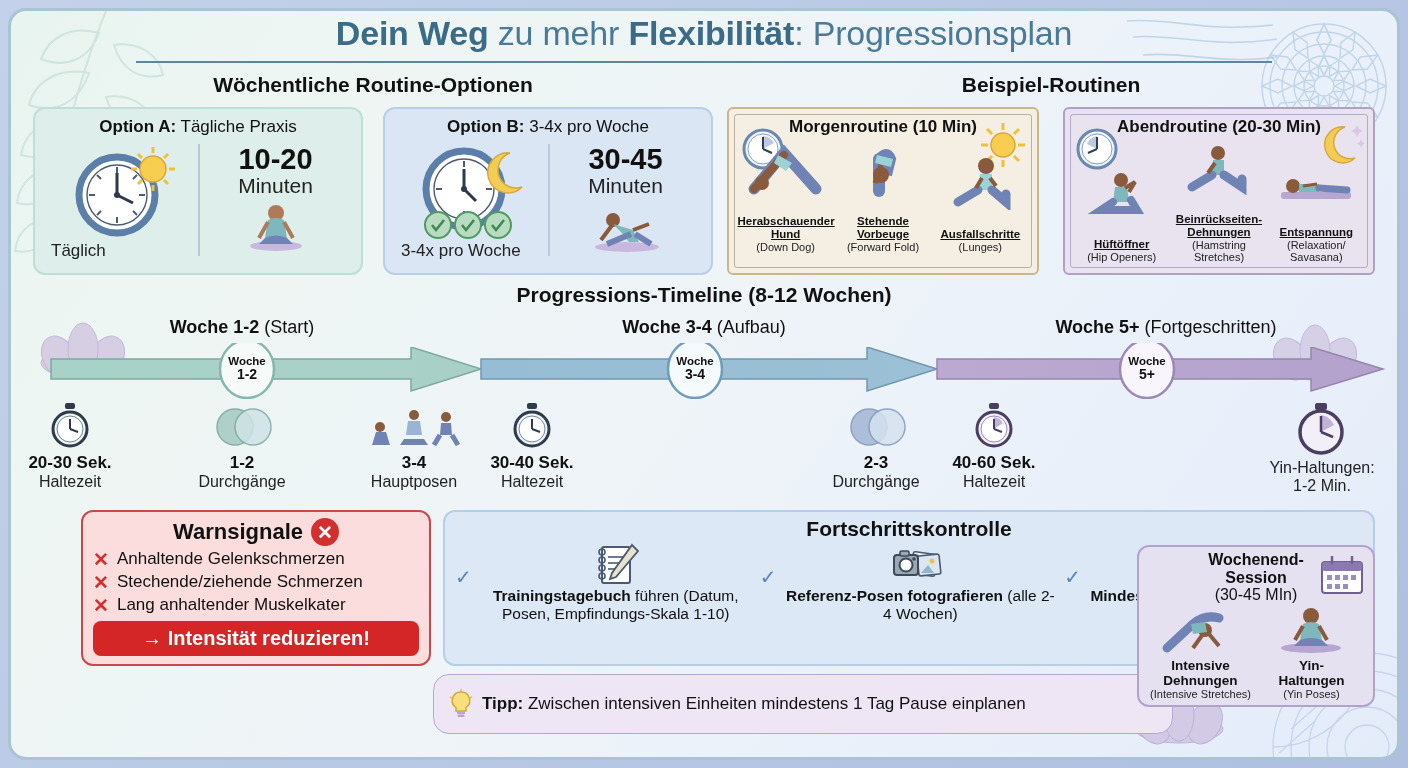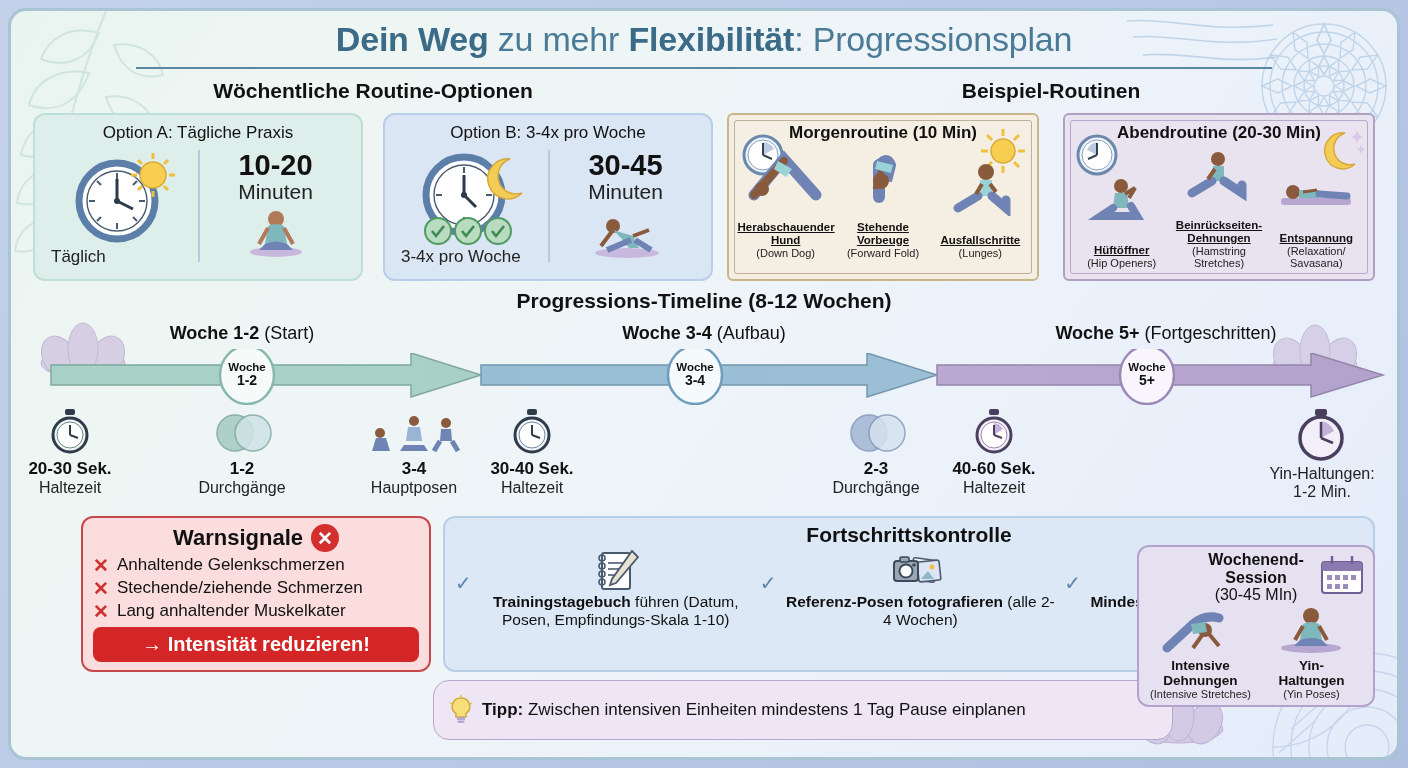--- a/index.html
+++ b/index.html
@@ -25,21 +25,21 @@
   }
   .deco { position: absolute; pointer-events: none; }
 
   
   .title {
     text-align: center;
     font-size: 34px;
     font-weight: 400;
     color: #4a7a96;
     letter-spacing: -.2px;
-    padding-top: 9px;
+    padding-top: 3px;
     position: relative; z-index: 3;
   }
   .title b { font-weight: 700; color: #3b6b87; }
   .title-rule {
     height: 2px; background: #5b87a3;
     margin: 8px auto 0; width: 1136px;
     position: relative; z-index: 3;
   }
 
   .sec-head {
@@ -53,21 +53,21 @@
   .col-right { flex: 1; }
 
   .opt-wrap { display: flex; gap: 20px; margin-top: 10px; }
   .opt {
     flex: 1; border-radius: 12px; padding: 8px 10px 6px;
     position: relative; min-height: 168px;
   }
   .optA { background: #deeeea; border: 2px solid #bedfd6; }
   .optB { background: #dbe6f4; border: 2px solid #b9cee8; }
   .opt-title { text-align: center; font-size: 17px; color: #111; }
-  .opt-title b { font-weight: 400; }
+  .opt-title b { font-weight: 700; }
   .opt-body { display: flex; align-items: center; margin-top: 2px; }
   .opt-left { width: 50%; position: relative; text-align: center; }
   .opt-right { width: 50%; text-align: center; border-left: 2px solid #b9c9da; }
   .big-num { font-size: 29px; font-weight: 700; color: #111; line-height: 1.05; }
   .sub-min { font-size: 21px; color: #222; }
   .opt-foot { font-size: 17px; color: #222; text-align: left; padding-left: 6px; margin-top: -6px;}
 
   
   .routines { display: flex; gap: 24px; margin-top: 10px; }
   .routine {

